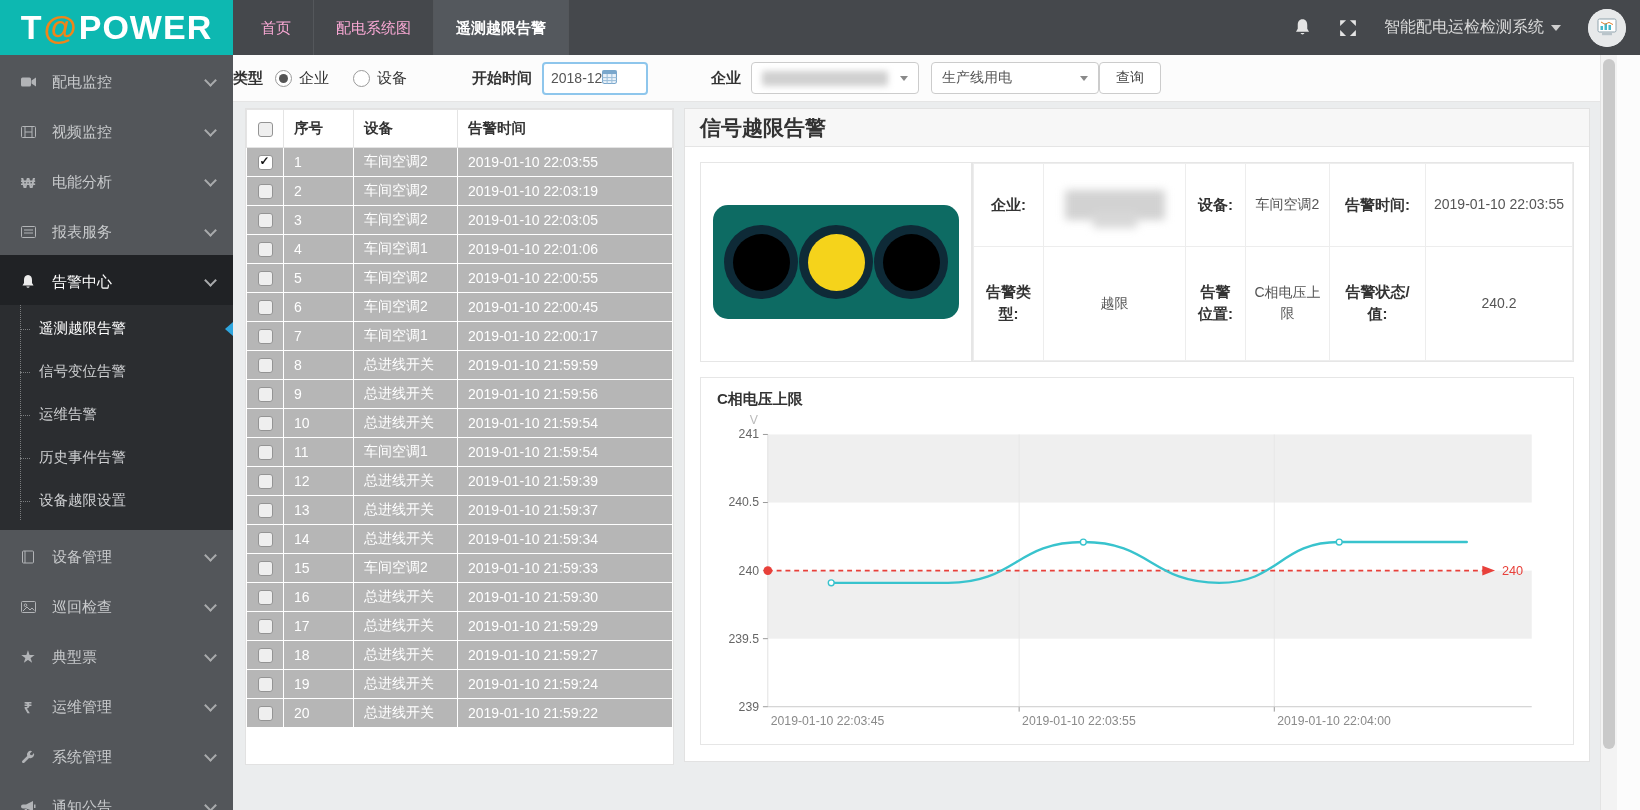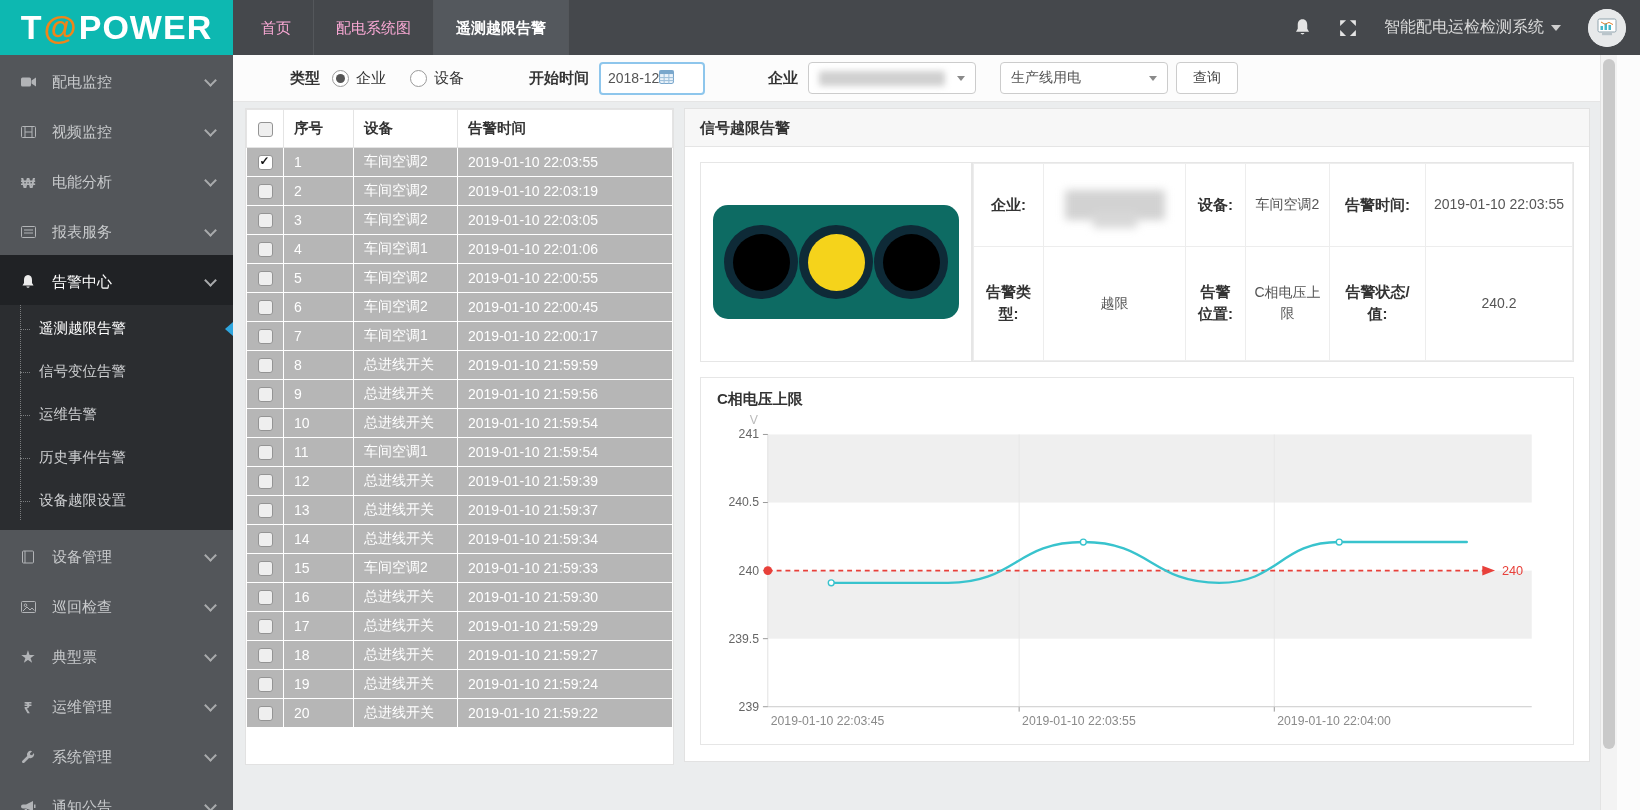--- a/index.html
+++ b/index.html
@@ -36,49 +36,49 @@
   .sb-subitem::before{content:"";position:absolute;left:20px;top:50%;width:10px;border-top:1px dotted #7a7c7e}
   .sb-subitem.active{color:#fff}
   .sel-arrow{position:absolute;right:0;top:50%;transform:translateY(-50%);width:0;height:0;
              border-top:7px solid transparent;border-bottom:7px solid transparent;border-right:8px solid #2fa6df}
 
   
   .main{position:absolute;left:233px;top:55px;width:1367px;bottom:0;background:#ebedee}
   .filterbar{position:absolute;left:0;top:0;width:100%;height:46px;background:#fcfcfc;border-bottom:1px solid #e5e5e5;
              display:flex;align-items:center;font-size:15px;color:#333}
   .flabel{font-weight:bold}
-  .ml57{margin-left:57px}.ml65{margin-left:65px}.ml63{margin-left:63px}.ml10{margin-left:10px}.ml12{margin-left:24px}
+  .ml57{}.ml65{margin-left:65px}.ml63{margin-left:63px}.ml10{margin-left:10px}.ml12{margin-left:12px}
   .radio-group{display:flex;align-items:center;gap:7px;margin-left:12px;cursor:pointer}
   .radio{width:15px;height:15px;border-radius:50%;border:1px solid #9a9a9a;background:#fff;position:relative;display:inline-block;flex:none}
   .radio.checked::after{content:"";position:absolute;left:3px;top:3px;right:3px;bottom:3px;border-radius:50%;background:#555}
   .date-input{margin-left:10px;width:88px;height:29px;border:2px solid #8ec6ec;border-radius:4px;background:#fff;
               display:flex;align-items:center;padding:0 7px;color:#555;font-size:14px;cursor:text}
   .select{height:32px;border:1px solid #ccc;border-radius:4px;background:#fff;display:flex;align-items:center;
           padding:0 28px 0 10px;position:relative;color:#555;font-size:14px;cursor:pointer}
   .select::after{content:"";position:absolute;right:10px;top:50%;margin-top:-2px;
                  border-left:4.5px solid transparent;border-right:4.5px solid transparent;border-top:5.5px solid #8a8a8a}
   .w168{width:168px;box-sizing:border-box}
-  .btn{margin-left:8px;height:32px;padding:0 16px;border:1px solid #ccc;border-radius:4px;background:#fff;font-size:14px;color:#444;cursor:pointer;
+  .btn{margin-left:0;height:32px;padding:0 16px;border:1px solid #ccc;border-radius:4px;background:#fff;font-size:14px;color:#444;cursor:pointer;
        font-family:"Liberation Sans",sans-serif}
   .redact-sm{width:126px;height:15px;background:#d0d0d0;filter:blur(3px);border-radius:2px}
 
   
   .table-panel{position:absolute;left:12px;top:53px;width:429px;bottom:45px;background:#fff;border:1px solid #e2e2e2;box-sizing:border-box;overflow:hidden}
   .alarm-table{width:100%;border-collapse:collapse;table-layout:fixed}
   .alarm-table thead th{background:#fff;border:1px solid #e4e4e4;height:37px;font-size:14.5px;color:#333;text-align:left;padding:0 0 0 10px;font-weight:bold}
   .alarm-table thead th.cb-cell{text-align:center;padding:0}
   .alarm-table tbody td{background:#b6b6b6;border:1px solid #fff;height:28px;color:#fff;font-size:14px;padding:0 0 0 10px;white-space:nowrap;overflow:hidden}
   .alarm-table tbody td.cb-cell{padding:0;text-align:center}
   .cb{display:inline-block;width:13px;height:13px;border:1px solid #949494;border-radius:3px;background:#efefef;vertical-align:middle;position:relative;cursor:pointer}
   .cb.checked{background:#fff}
   .cb.checked::after{content:"\2713";position:absolute;left:1px;top:-2px;font-size:12px;color:#111;font-weight:bold}
 
   
   .detail-panel{position:absolute;left:451px;top:53px;right:10px;bottom:48px;background:#fff;border:1px solid #e2e2e2;box-sizing:border-box}
-  .dp-header{height:37px;line-height:37px;background:#f7f7f7;border-bottom:1px solid #e5e5e5;padding-left:15px;font-size:15px;color:#333;font-weight:bold}
+  .dp-header{height:37px;line-height:37px;background:#f7f7f7;border-bottom:1px solid #e5e5e5;padding-left:15px;font-size:21px;color:#333;font-weight:bold}
   .dp-cards{display:flex;padding:15px 15px 0 15px}
   .traffic-card{width:272px;height:200px;border:1px solid #e6e6e6;display:flex;align-items:center;justify-content:center;flex:none;box-sizing:border-box}
   .light-box{width:246px;height:114px;background:#0d6b63;border-radius:15px;display:flex;align-items:center;justify-content:center;gap:1px}
   .lamp{width:74px;height:74px;border-radius:50%;background:#0e2a37;display:flex;align-items:center;justify-content:center;flex:none}
   .bulb{width:57px;height:57px;border-radius:50%;background:#000}
   .bulb.on{background:#f5d31b}
   .info-card{flex:1;height:200px;border:1px solid #e6e6e6;box-sizing:border-box}
   .info-table{width:100%;height:100%;border-collapse:collapse;table-layout:fixed}
   .info-table td{border:1px solid #ededed;text-align:center;vertical-align:middle;padding:4px 8px}
   .info-table td.il{font-weight:bold;color:#333;font-size:15px;line-height:1.5}

